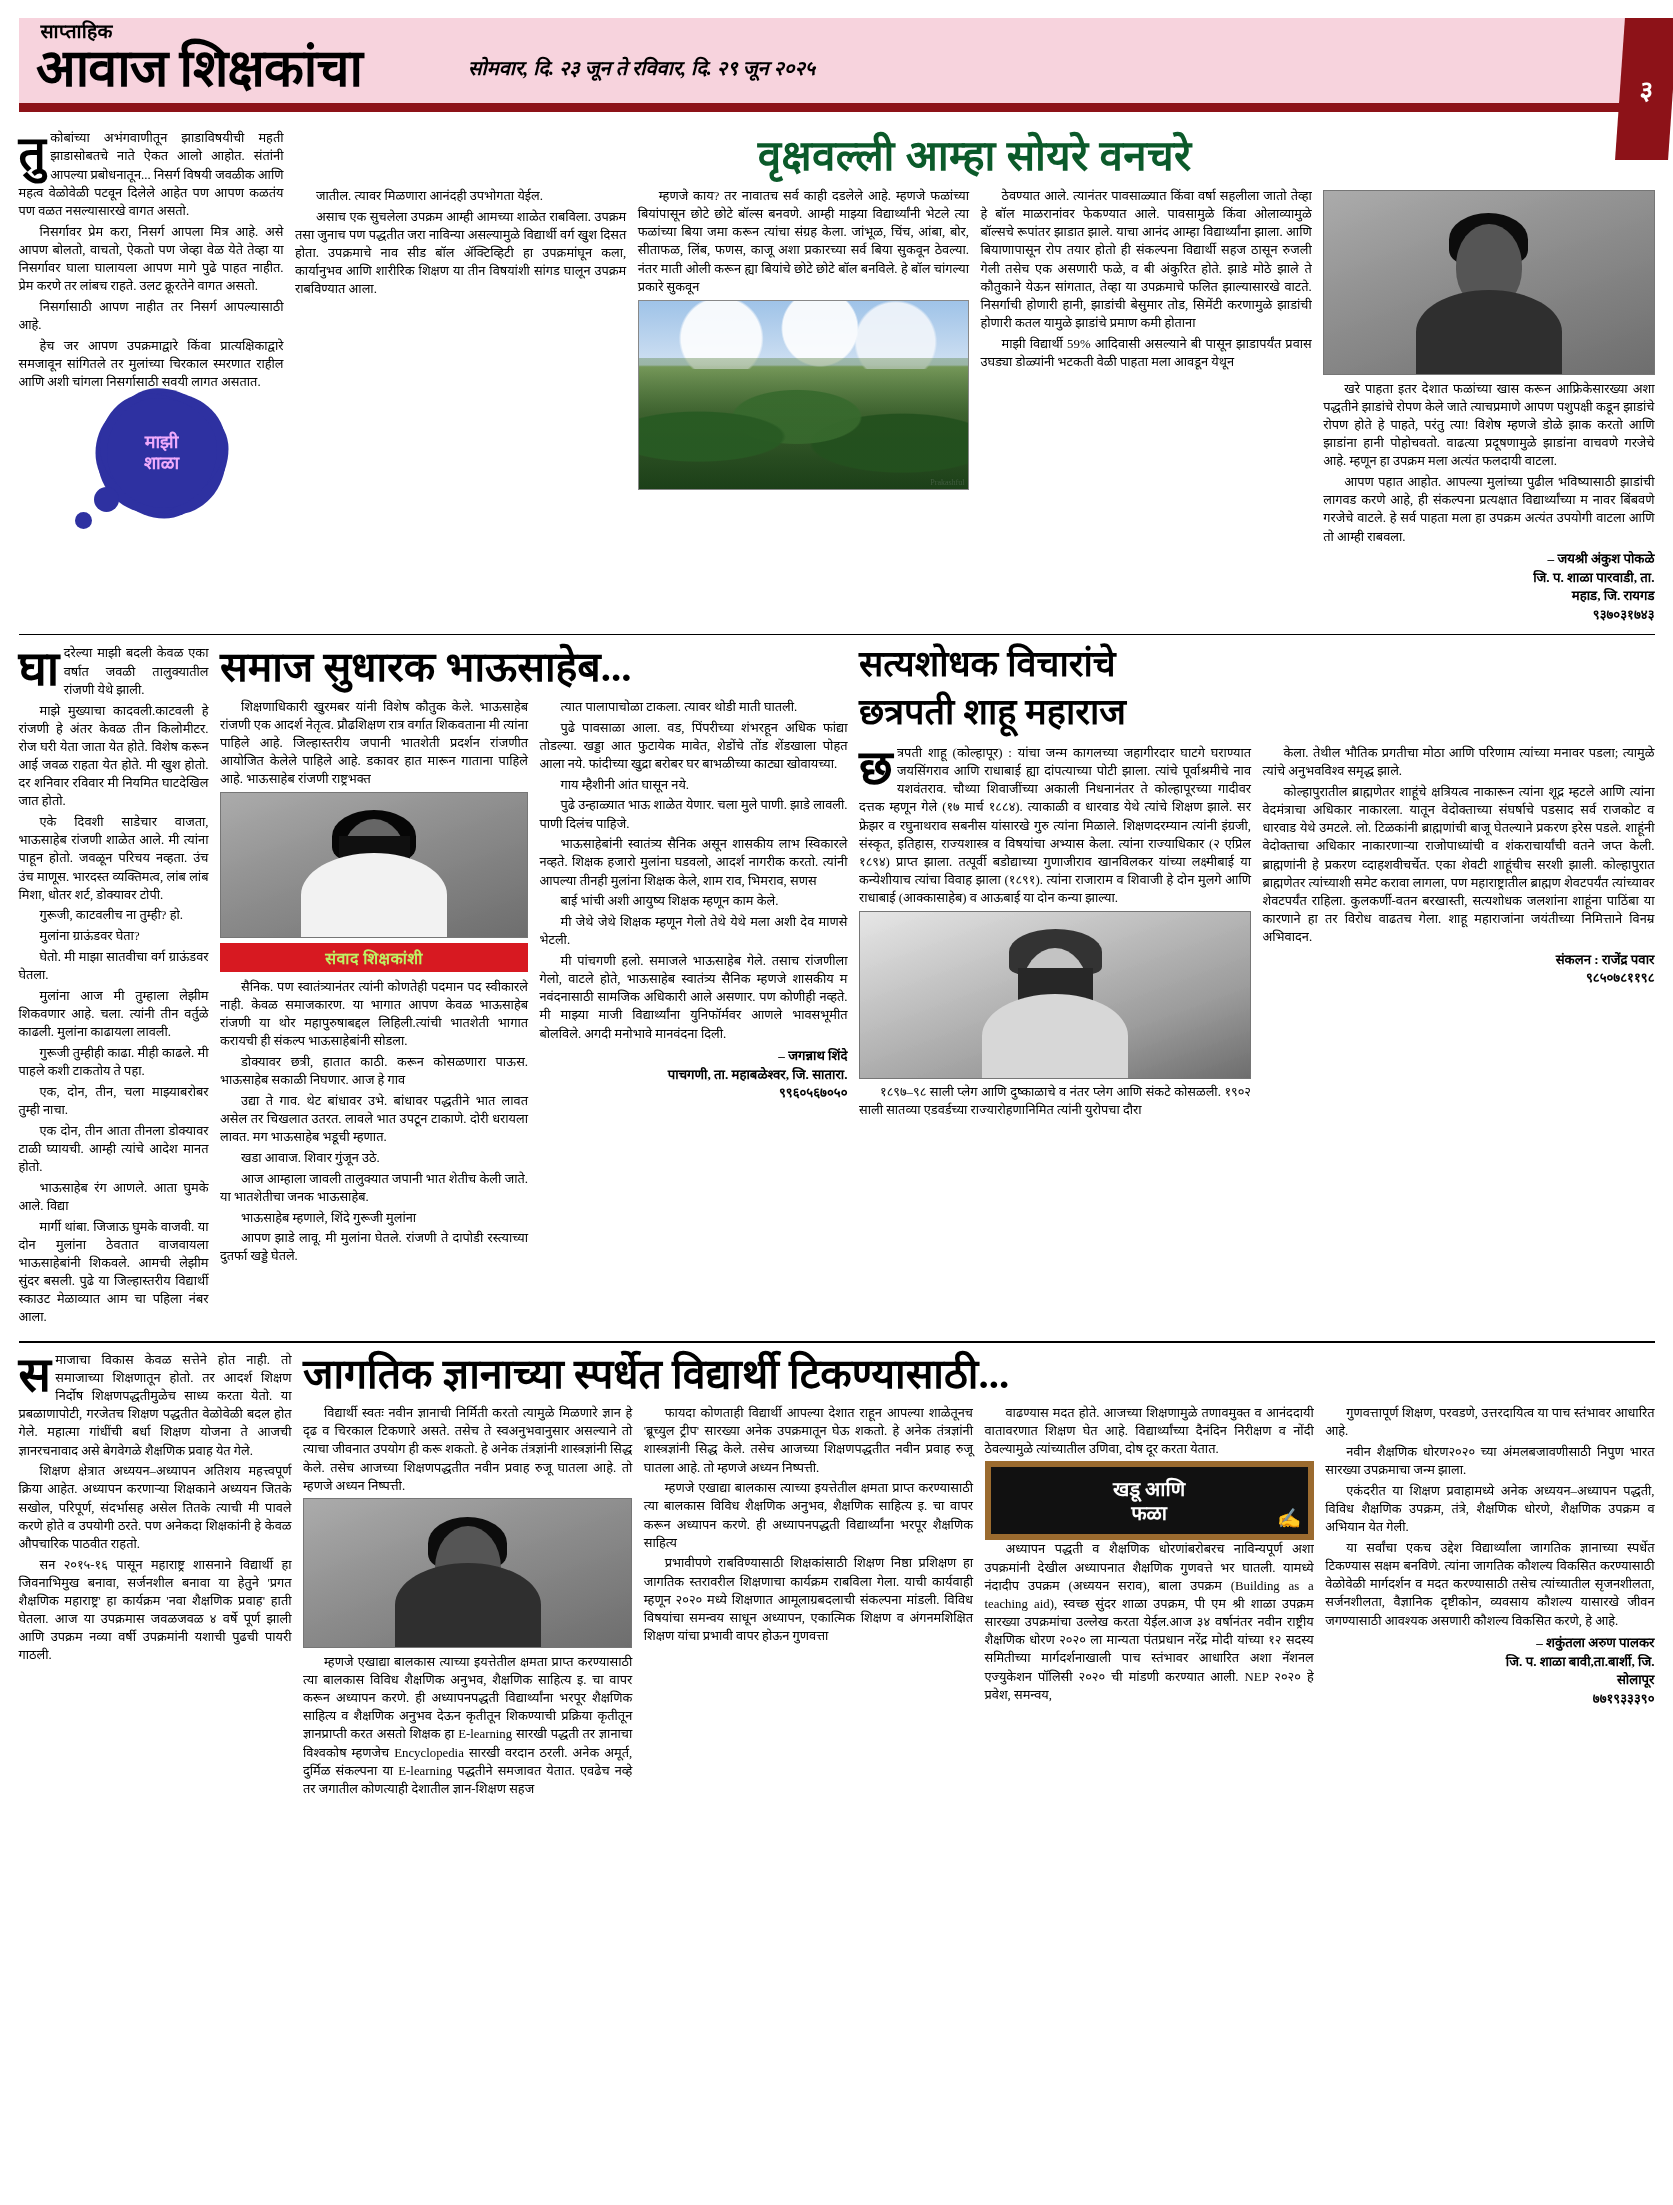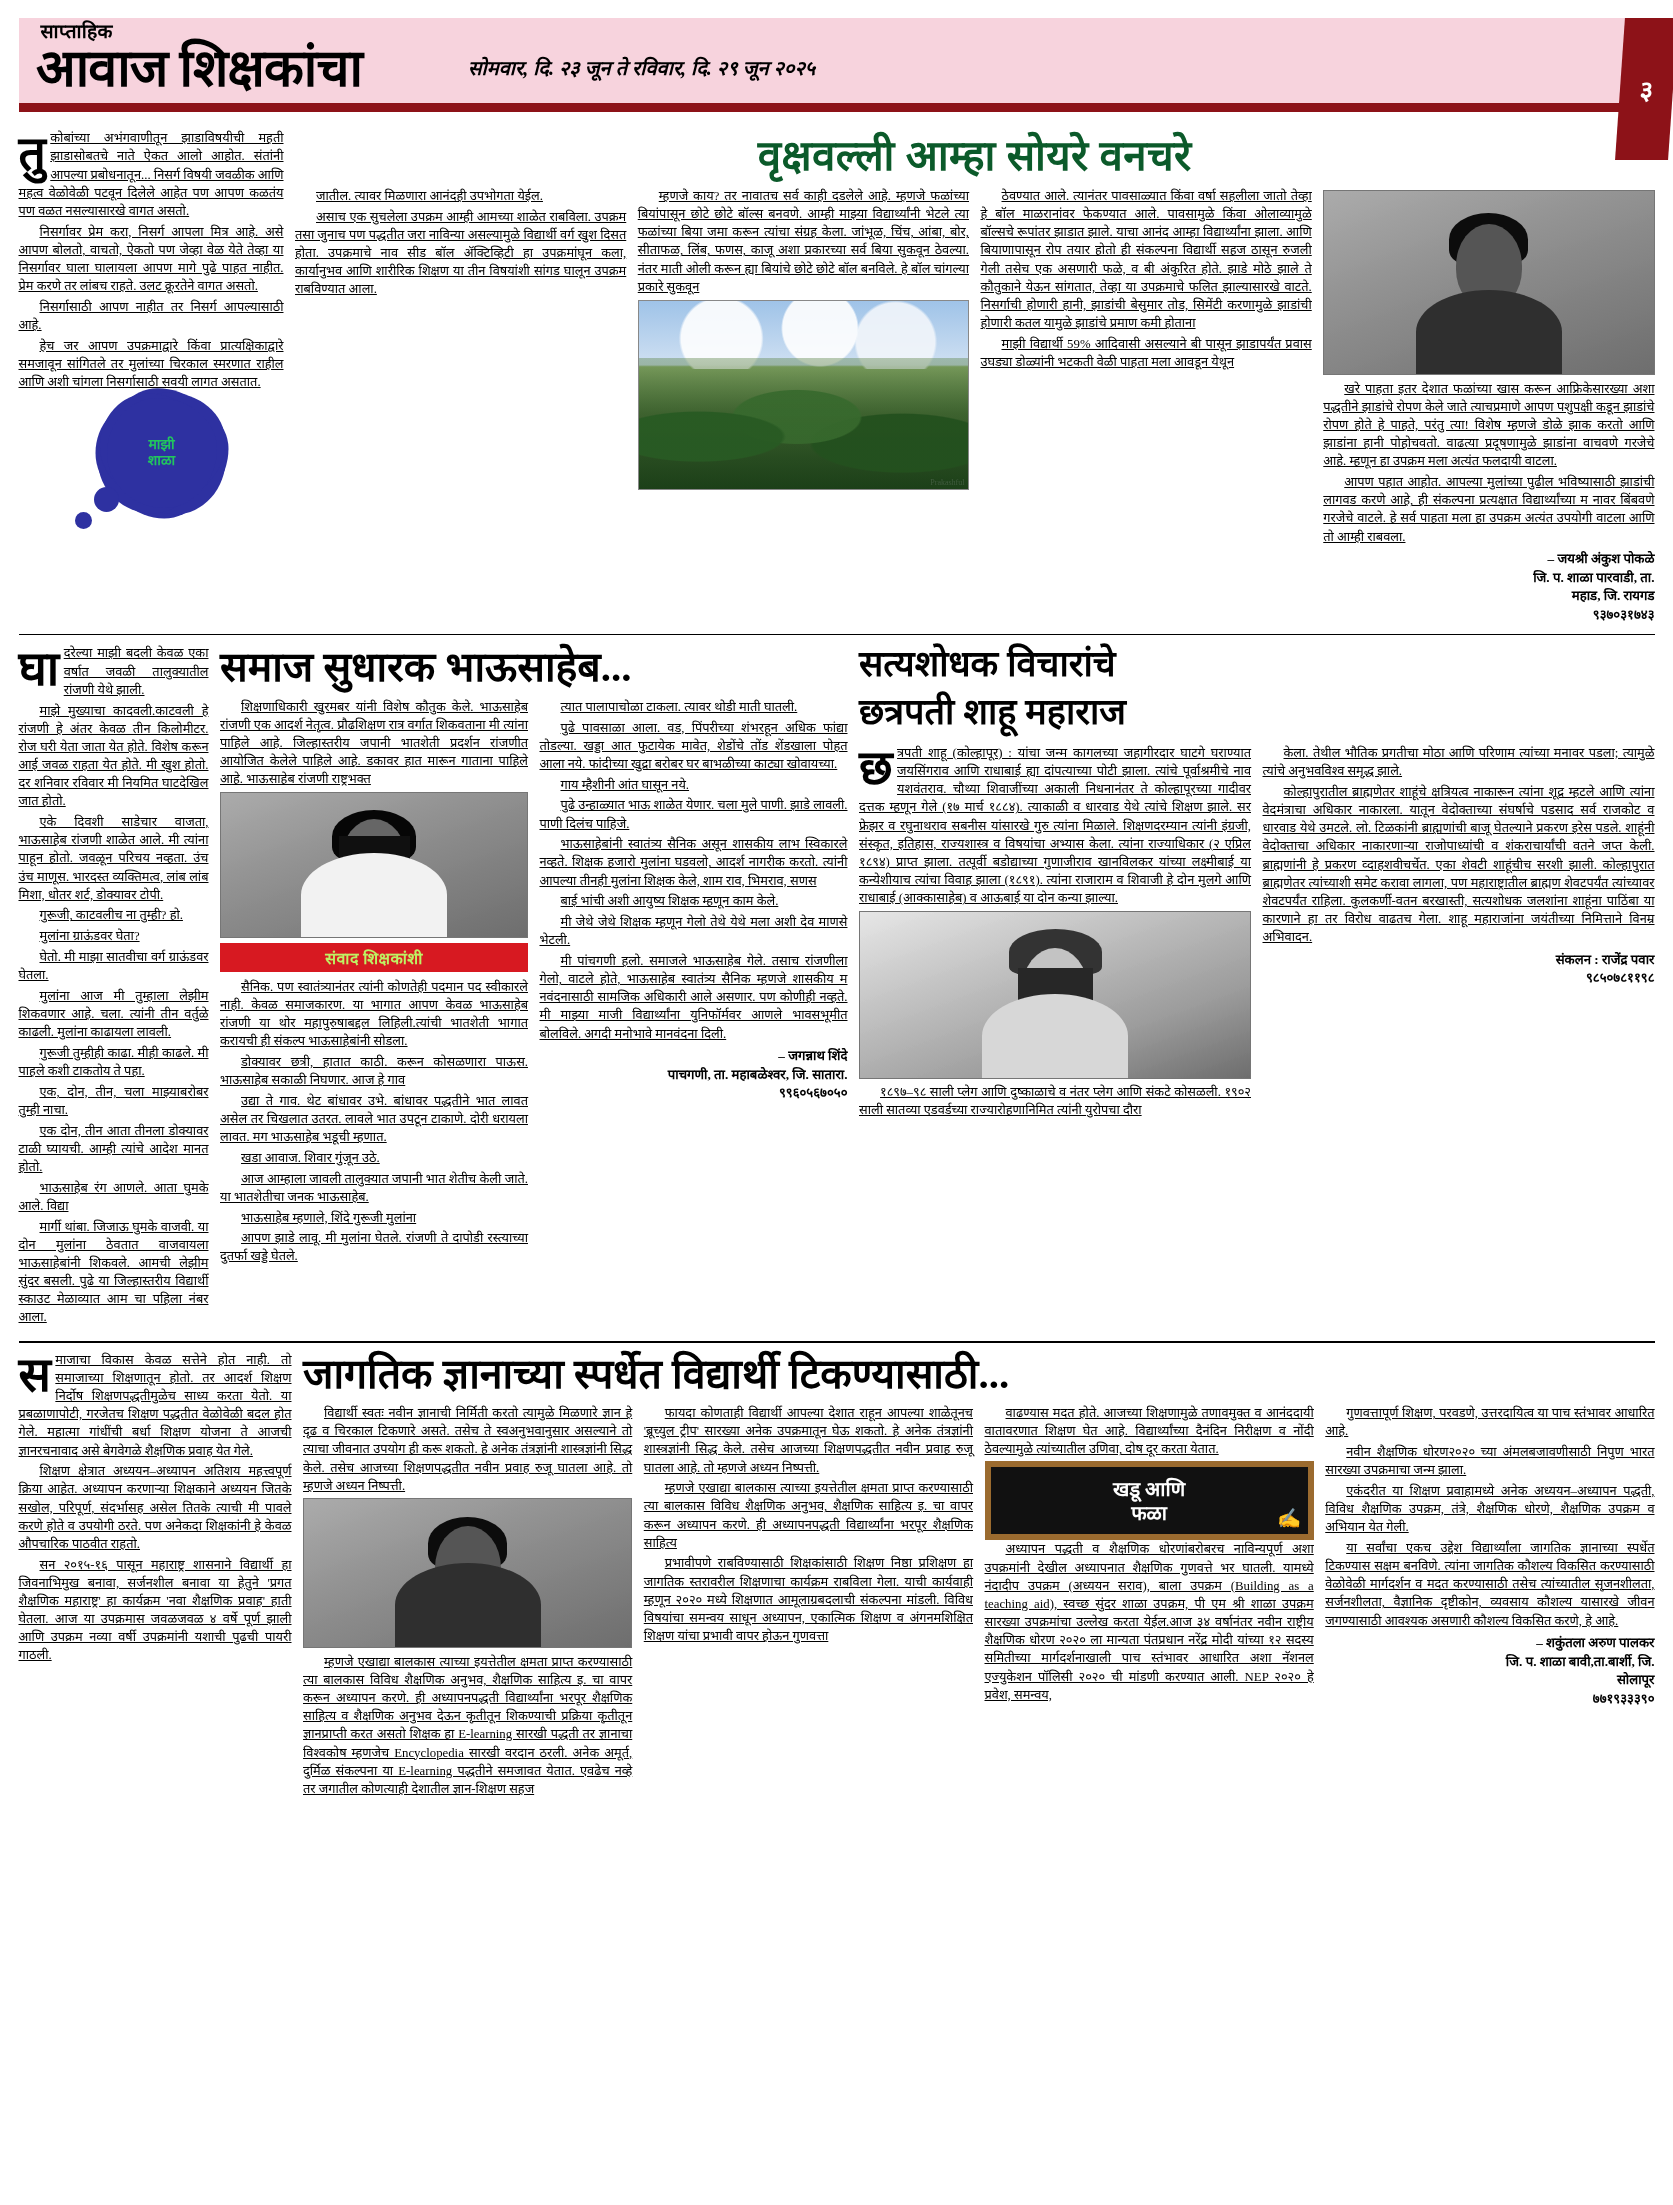--- a/index.html
+++ b/index.html
@@ -107,21 +107,20 @@
   }
   .col { flex: 1 1 0; min-width: 0; }
 
   p.body {
     font-size: 12.8px;
     line-height: 1.42;
     text-align: justify;
     margin: 0 0 2.6px 0;
     text-indent: 21px;
     hyphens: auto;
-    text-decoration: underline;
   }
   p.body.noind { text-indent: 0; }
 
   .dropcap-wrap { position: relative; }
   .dropcap {
     float: left;
     font-size: 48px;
     font-weight: bold;
     line-height: 0.82;
     padding: 2.6px 4.4px 0 0;
@@ -219,25 +218,25 @@
   .portrait-king .beard {
     position:absolute; left:50%; top:34%; width:75px; height:71px; margin-left:-37px;
     background:#2f2f2f; border-radius:0 0 50% 50%;
   }
 
   
   .badge-bubble {
     position: absolute;
     width: 110px; height: 110px;
     background: #2e31a1;
-    color: #22c55e;
+    color: #f0abfc;
     border-radius: 46% 54% 48% 52% / 50% 46% 54% 50%;
     display: flex; flex-direction: column;
     align-items: center; justify-content: center;
-    font-weight: bold; font-size: 14px; line-height: 1.15;
+    font-weight: bold; font-size: 18px; line-height: 1.15;
     text-align: center;
     box-shadow:
       -9.7px -7px 0 -2.6px #2e31a1, 10.6px -8px 0 -2.6px #2e31a1,
       -11.5px 8px 0 -2.6px #2e31a1, 11.5px 8.8px 0 -2.6px #2e31a1,
       0 -13.2px 0 -3.5px #2e31a1, 0 14px 0 -3.5px #2e31a1,
       -15px 0 0 -3.5px #2e31a1, 15px 0 0 -3.5px #2e31a1;
   }
   .bubble-dot {
     position: absolute; background: #2e31a1; border-radius: 50%;
   }

